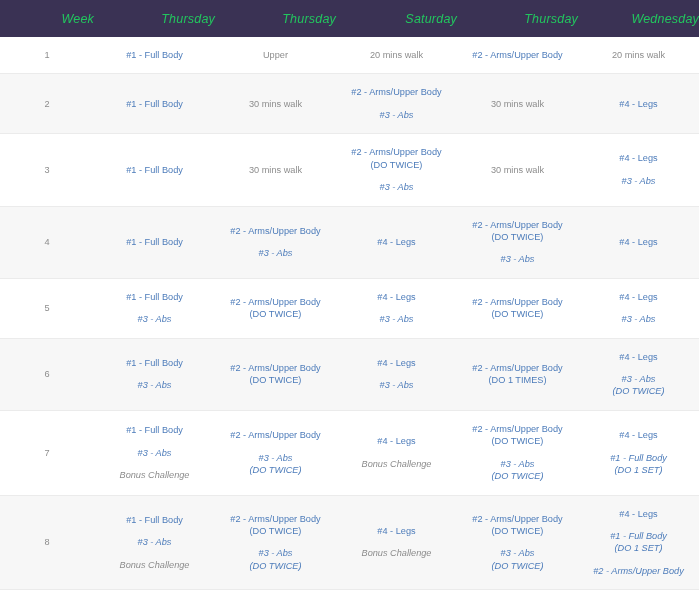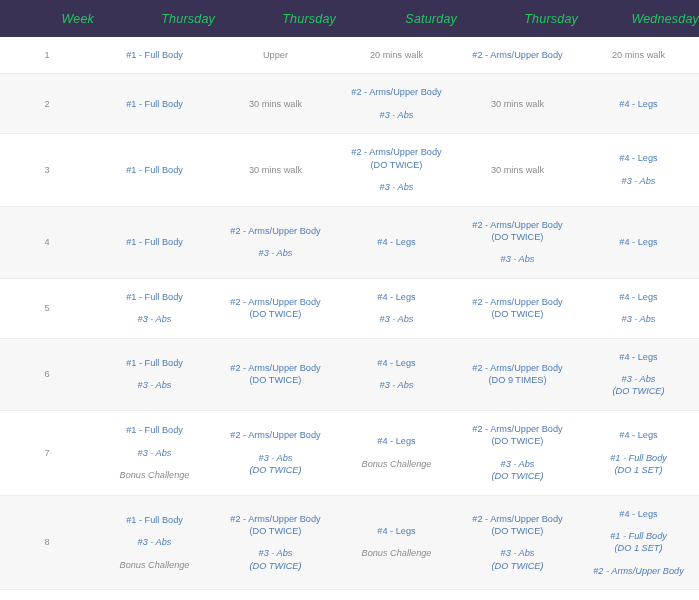--- a/index.html
+++ b/index.html
@@ -280,21 +280,21 @@
           <div class="entry">
             <span class="entry-main t-blue">#4 - Legs</span>
           </div>
           <div class="entry">
             <span class="entry-main t-blue">#3 - Abs</span>
           </div>
         </td>
         <td>
           <div class="entry">
             <span class="entry-main t-blue">#2 - Arms/Upper Body</span>
-            <span class="entry-note t-blue">(DO 9 TIMES)</span>
+            <span class="entry-note t-blue">(DO 1 TIMES)</span>
           </div>
         </td>
         <td>
           <div class="entry">
             <span class="entry-main t-blue">#4 - Legs</span>
           </div>
           <div class="entry">
             <span class="entry-main t-blue">#3 - Abs</span>
             <span class="entry-note t-blue">(DO TWICE)</span>
           </div>

